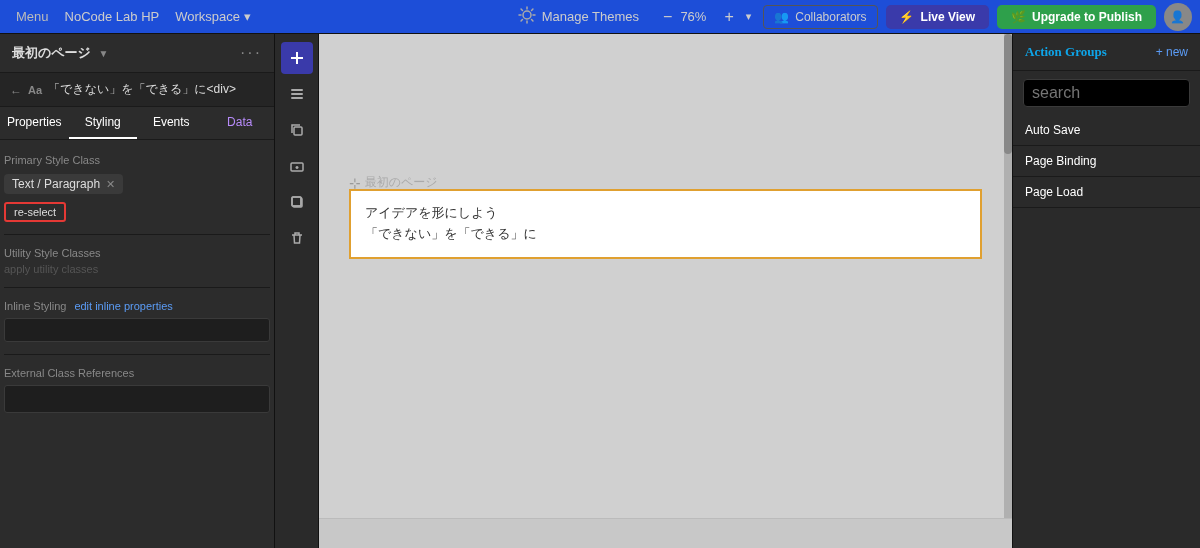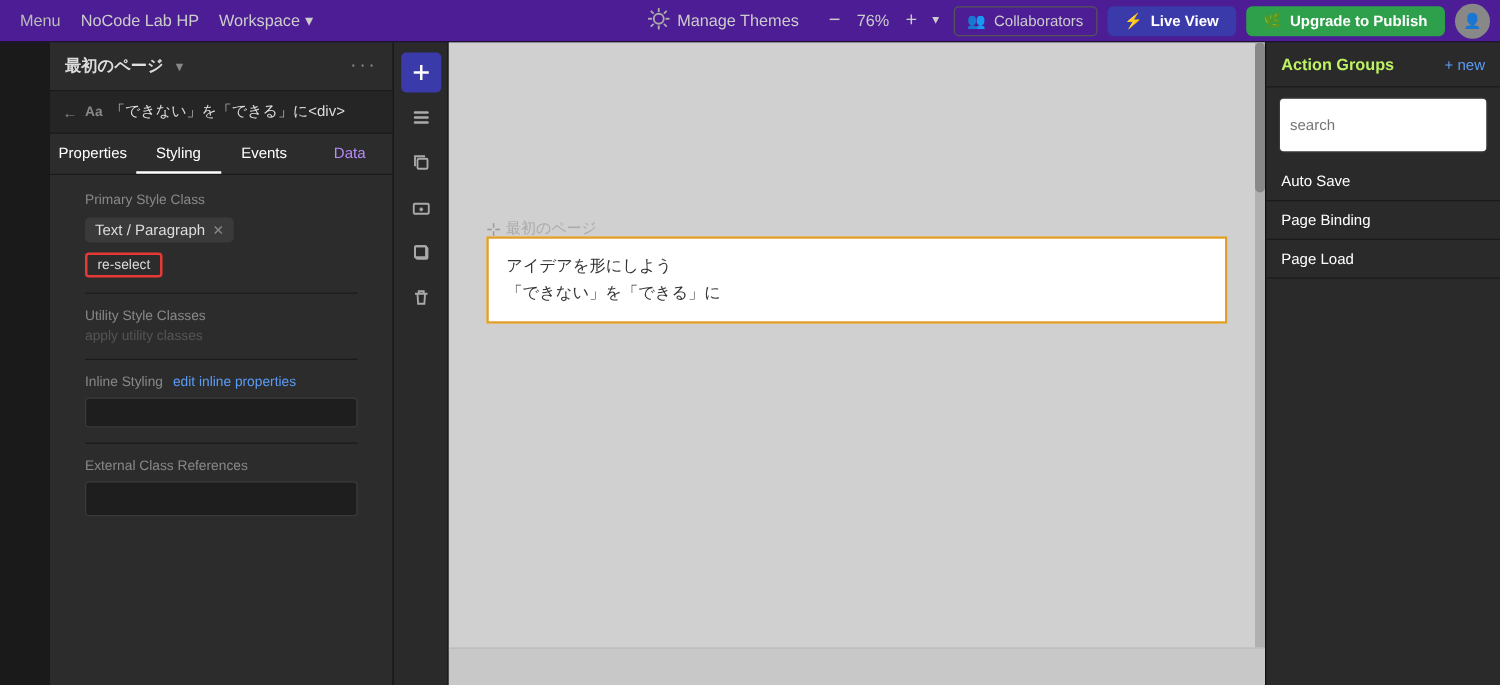--- a/index.html
+++ b/index.html
@@ -1,21 +1,21 @@
 <!DOCTYPE html>
 <html><head>
   <meta charset="utf-8">
   <style>
     * { margin: 0; padding: 0; box-sizing: border-box; }
     body { font-family: -apple-system, BlinkMacSystemFont, 'Segoe UI', sans-serif; background: #1a1a1a; color: #ccc; font-size: 13px; overflow: hidden; width: 1200px; height: 548px; }
 
     
     #topbar {
       display: flex; align-items: center; height: 34px;
-      background: #4c1d95; border-bottom: 1px solid #111;
+      background: #1d4ed8; border-bottom: 1px solid #111;
       padding: 0 8px; gap: 8px; flex-shrink: 0;
     }
     #topbar .menu-btn {
       color: #bbb; background: none; border: none; cursor: pointer;
       font-size: 13px; padding: 4px 8px; border-radius: 4px;
     }
     #topbar .site-name { color: #ccc; font-size: 13px; font-weight: 500; }
     #topbar .workspace-btn {
       display: flex; align-items: center; gap: 4px;
       color: #ccc; background: none; border: none; cursor: pointer;
@@ -28,21 +28,21 @@
       font-size: 13px; padding: 4px 12px;
     }
     #topbar .zoom-controls {
       display: flex; align-items: center; gap: 4px;
       color: #ccc; font-size: 13px;
     }
     #topbar .zoom-controls button {
       background: none; border: none; color: #ccc; cursor: pointer;
       font-size: 16px; padding: 0 4px; line-height: 1;
     }
-    #topbar .zoom-level { min-width: 36px; text-align: center; }
+    #topbar .zoom-level { min-width: 36px; }
     #topbar .collaborators-btn {
       display: flex; align-items: center; gap: 6px;
       background: none; border: 1px solid #555; color: #ccc;
       padding: 4px 10px; border-radius: 4px; cursor: pointer; font-size: 12px;
     }
     #topbar .live-view-btn {
       display: flex; align-items: center; gap: 6px;
       background: #3a3aaa; border: none; color: #fff;
       padding: 5px 14px; border-radius: 5px; cursor: pointer; font-size: 12px; font-weight: 600;
     }
@@ -51,21 +51,21 @@
       background: #2ea04b; border: none; color: #fff;
       padding: 5px 14px; border-radius: 5px; cursor: pointer; font-size: 12px; font-weight: 600;
     }
     #topbar .avatar {
       width: 28px; height: 28px; border-radius: 50%;
       background: #888; display: flex; align-items: center; justify-content: center;
       font-size: 12px; color: #fff; cursor: pointer;
     }
 
     
-    #layout { display: flex; height: calc(548px - 34px); margin-left: 40px; }
+    #layout { display: flex; height: calc(548px - 34px); }
 
     
     #left-panel {
       width: 275px; background: #2c2c2c; border-right: 1px solid #111;
       display: flex; flex-direction: column; flex-shrink: 0;
     }
 
     
     .page-header {
       display: flex; align-items: center; justify-content: space-between;
@@ -89,21 +89,21 @@
       display: flex; border-bottom: 1px solid #1a1a1a;
     }
     .tab {
       flex: 1; text-align: center; padding: 8px 0;
       font-size: 12px; color: #ffffff; cursor: pointer; border-bottom: 2px solid transparent;
     }
     .tab.active { color: #fff; border-bottom: 2px solid #fff; }
     .tab.data { color: #b78bfa; }
 
     
-    .panel-content { padding: 14px 28px; flex: 1; overflow-y: auto; }
+    .panel-content { padding: 14px 4px; flex: 1; overflow-y: auto; }
     .section-label { font-size: 11px; color: #888; margin-bottom: 8px; font-weight: 500; }
     .style-class-row { display: flex; gap: 6px; margin-bottom: 8px; }
     .style-tag {
       display: flex; align-items: center; gap: 4px;
       background: #3a3a3a; border-radius: 4px; padding: 3px 8px;
       font-size: 12px; color: #ddd;
     }
     .style-tag .remove { color: #888; cursor: pointer; font-size: 11px; margin-left: 2px; }
     .re-select-btn {
       background: none; border: 2px solid #e53935; color: #ddd;
@@ -177,26 +177,26 @@
 
     
     #right-panel {
       width: 188px; background: #2a2a2a; border-left: 1px solid #111;
       display: flex; flex-direction: column; flex-shrink: 0;
     }
     .right-panel-header {
       display: flex; align-items: center; justify-content: space-between;
       padding: 10px 12px; border-bottom: 1px solid #1a1a1a;
     }
-    .right-panel-title { font-size: 13px; font-weight: 600; color: #bef264; }
+    .right-panel-title { font-size: 13px; font-weight: 600; color: #0ea5e9; font-family: Liberation Serif, serif; }
     .right-panel-new { font-size: 12px; color: #5b9cf6; cursor: pointer; }
     .right-search {
       margin: 8px 10px;
-      background: #ffffff; border: 1px solid #3a3a3a; border-radius: 4px;
-      height: 44px; color: #888; font-size: 12px; padding: 0 8px;
+      background: #000000; border: 1px solid #3a3a3a; border-radius: 4px;
+      height: 28px; color: #888; font-size: 16px; padding: 0 8px;
       width: calc(100% - 20px);
     }
     .action-item {
       padding: 8px 12px; font-size: 12px; color: #ffffff; cursor: pointer;
       border-bottom: 1px solid #1a1a1a;
     }
 
     
     ::-webkit-scrollbar { width: 4px; }
     ::-webkit-scrollbar-track { background: #1a1a1a; }

